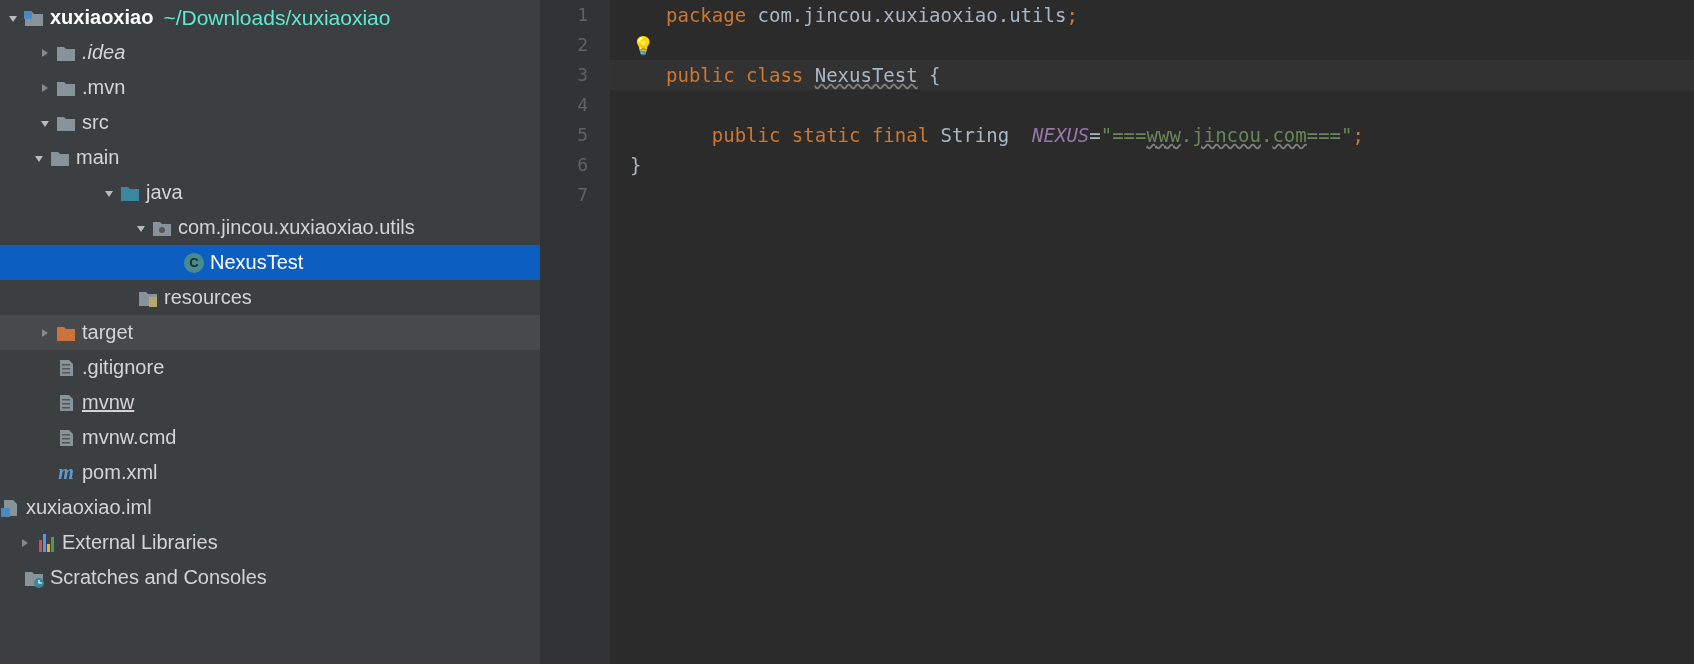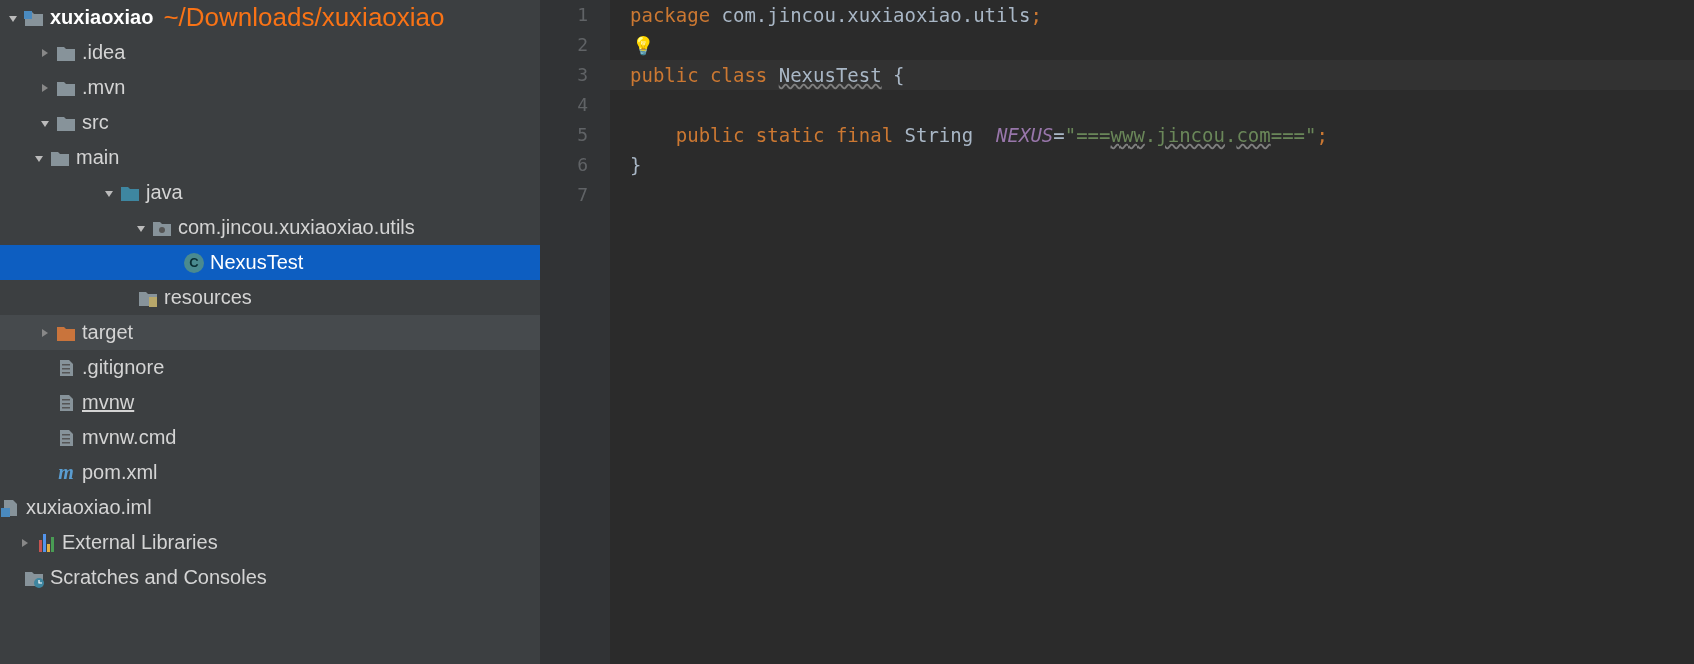--- a/index.html
+++ b/index.html
@@ -42,21 +42,21 @@
     width: 20px;
     height: 20px;
     margin-right: 6px;
     display: inline-flex;
     align-items: center;
     justify-content: center;
     flex-shrink: 0;
   }
   .icon svg { width: 20px; height: 20px; }
   .project-name { font-weight: bold; color: #ffffff; }
-  .project-path { color: #f97316; margin-left: 10px; font-size: 26px; }
+  .project-path { color: #5eead4; margin-left: 10px; font-size: 21px; }
   
   .editor-area {
     flex: 1;
     background: #2b2b2b;
     display: flex;
     height: 100%;
     position: relative;
   }
   .gutter {
     width: 70px;
@@ -73,21 +73,21 @@
   .gutter div { height: 30px; }
   .code {
     flex: 1;
     padding-left: 20px;
     font-family: Menlo, Consolas, monospace;
     font-size: 19px;
     line-height: 30px;
     position: relative;
   }
   .code-line { height: 30px; white-space: pre; }
-  .kw { color: #cc7832; }
+  .kw { color: #cc7832; margin-left: 36px; }
   .txt { color: #a9b7c6; }
   .cls { color: #a9b7c6; text-decoration: underline wavy #808080; }
   .str { color: #6a8759; }
   .str-u { color: #6a8759; text-decoration: underline wavy #808080; }
   .fld { color: #9876aa; font-style: italic; }
   .semi { color: #cc7832; }
   .line3-bg {
     position: absolute;
     top: 60px;
     left: 0;
@@ -135,21 +135,21 @@
       <span class="icon">
           <svg viewBox="0 0 20 20">
             <path d="M1 4 h7 l2 2 h9 v12 h-18z" fill="#87939a"></path>
             <rect x="0" y="3" width="8" height="8" fill="#4a8abf"></rect>
           </svg>
         </span>
       <span class="project-name">xuxiaoxiao</span>
       <span class="project-path">~/Downloads/xuxiaoxiao</span>
     </div>
 
-    <div class="tree-row" style="padding-left:38px;">
+    <div class="tree-row" style="padding-left:38px;font-style:italic;">
       <span class="arrow">
           <svg viewBox="0 0 14 14">
             <path d="M4 3 L10 7 L4 11 Z" fill="#888"></path>
           </svg>
         </span>
       <span class="icon">
           <svg viewBox="0 0 20 20">
             <path d="M1 4 h7 l2 2 h9 v12 h-18z" fill="#87939a"></path>
           </svg>
         </span>

